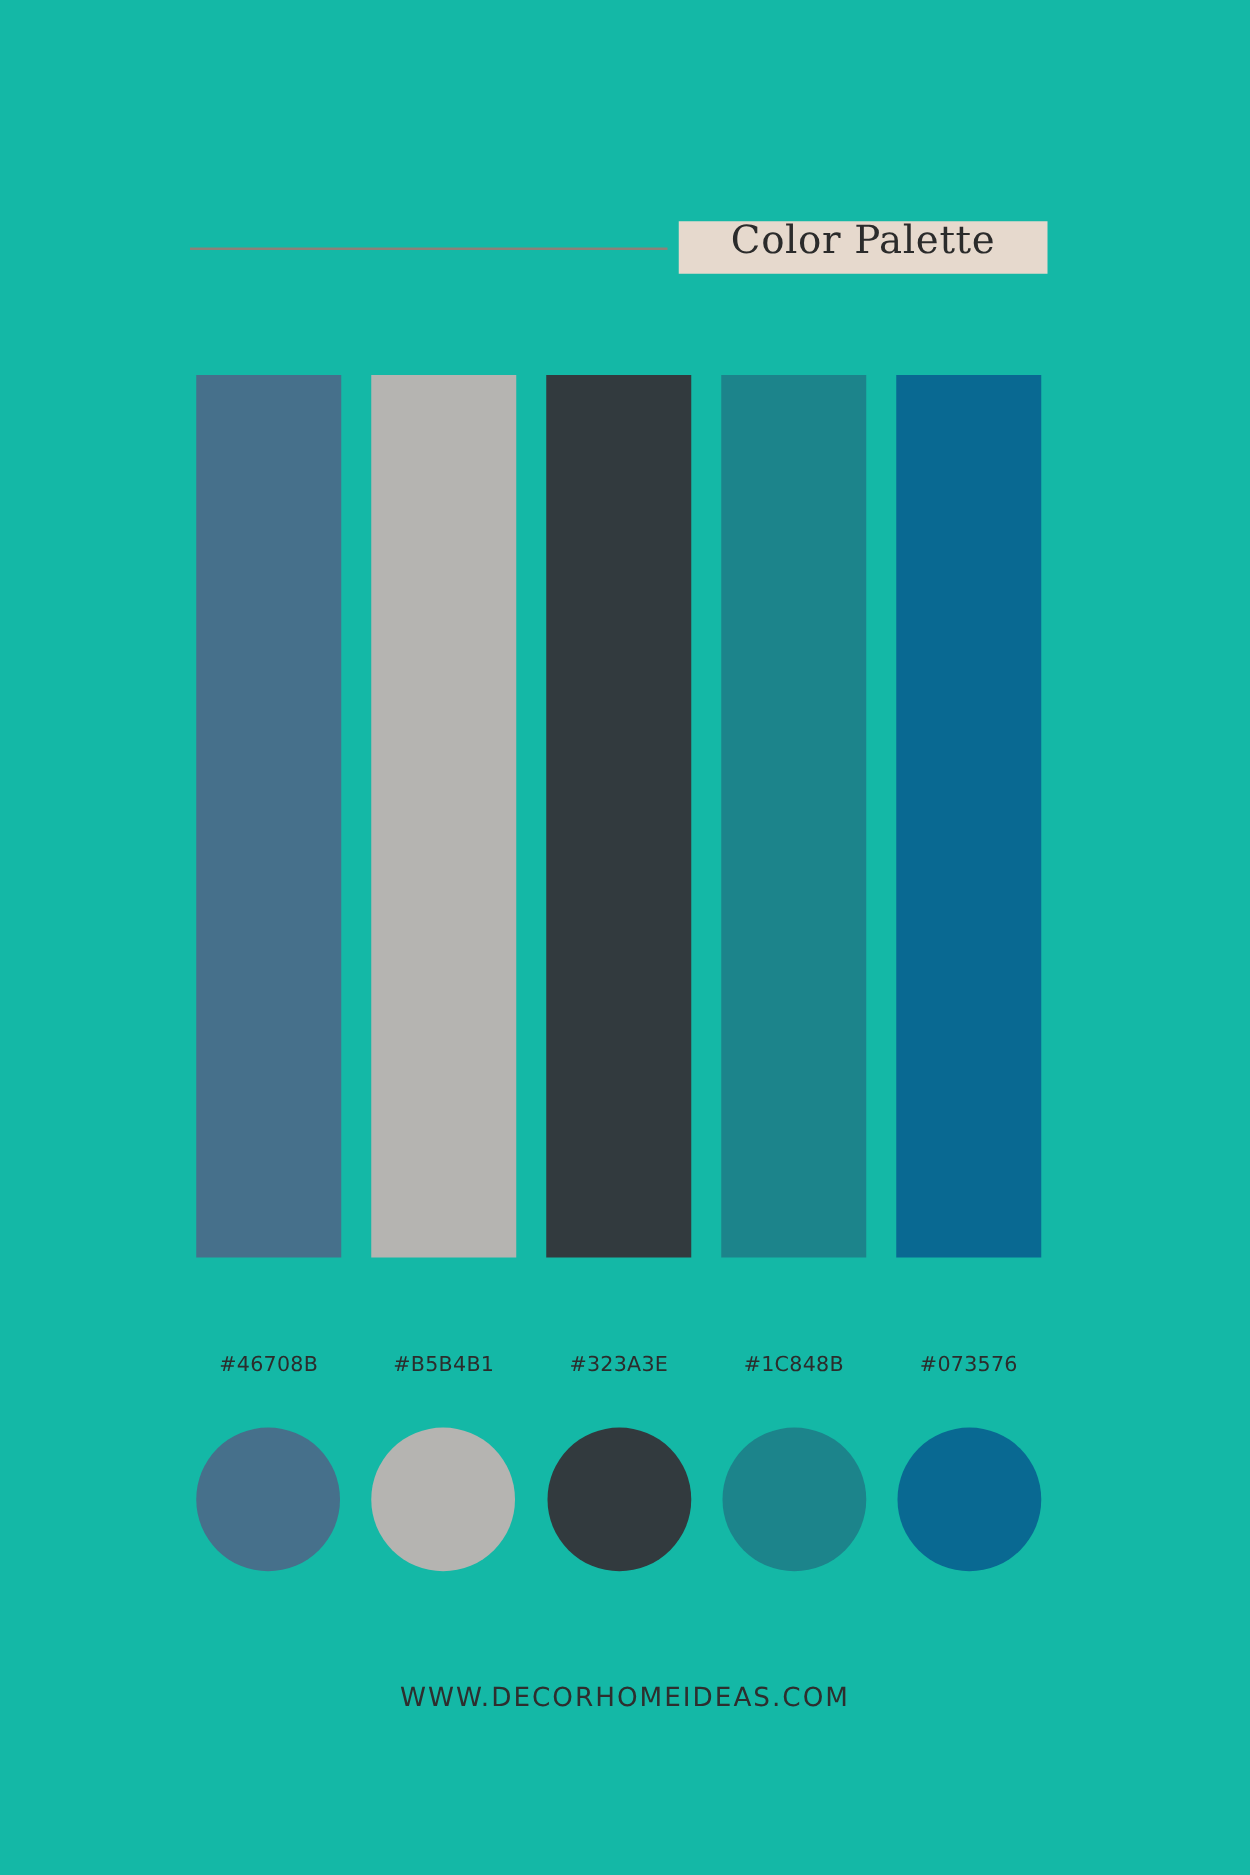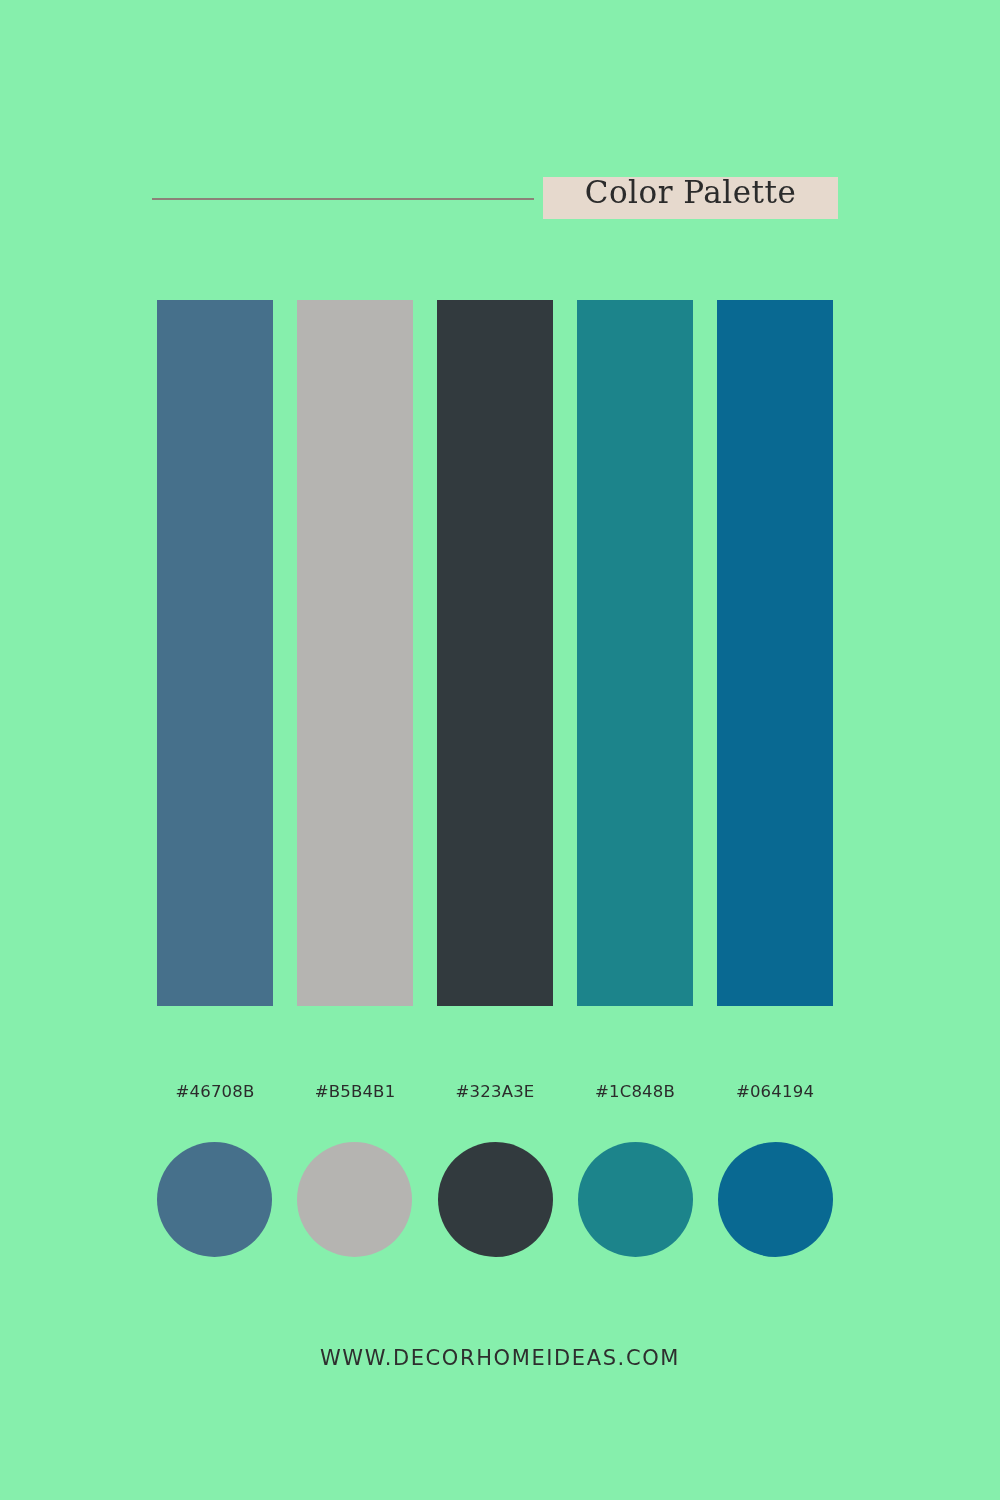--- a/index.html
+++ b/index.html
@@ -137,42 +137,42 @@
     font-weight: 400;
     letter-spacing: 1.6px;
     color: #2e2e2e;
     line-height: 40px;
     white-space: nowrap;
   }
 </style>
 </head>
 <body style="background-color: rgb(255, 255, 255);">
 
-<div id="canvas" style="background-color: #86efac;">
+<div id="canvas" style="background-color: #14b8a6;">
 
   <div id="header">
     <div id="header-rule" style="background-color: rgb(140, 129, 120);"></div>
     <div id="title-band" style="background-color: rgb(230, 217, 205);"></div>
     <div id="page-title" style="color: rgb(43, 43, 43);">Color Palette</div>
   </div>
 
   <div id="swatch-row">
     <div class="swatch-bar" style="background-color: rgb(70, 112, 139);"></div>
     <div class="swatch-bar" style="background-color: rgb(181, 180, 177);"></div>
     <div class="swatch-bar" style="background-color: rgb(50, 58, 62);"></div>
     <div class="swatch-bar" style="background-color: rgb(28, 132, 139);"></div>
     <div class="swatch-bar" style="background-color: rgb(9, 105, 146);"></div>
   </div>
 
   <div id="hex-row">
     <div class="hex-label">#46708B</div>
     <div class="hex-label">#B5B4B1</div>
     <div class="hex-label">#323A3E</div>
     <div class="hex-label">#1C848B</div>
-    <div class="hex-label">#064194</div>
+    <div class="hex-label">#073576</div>
   </div>
 
   <div id="circle-row">
     <div class="swatch-circle" style="background-color: rgb(70, 112, 139);"></div>
     <div class="swatch-circle" style="background-color: rgb(181, 180, 177);"></div>
     <div class="swatch-circle" style="background-color: rgb(50, 58, 62);"></div>
     <div class="swatch-circle" style="background-color: rgb(28, 132, 139);"></div>
     <div class="swatch-circle" style="background-color: rgb(9, 105, 146);"></div>
   </div>
 

